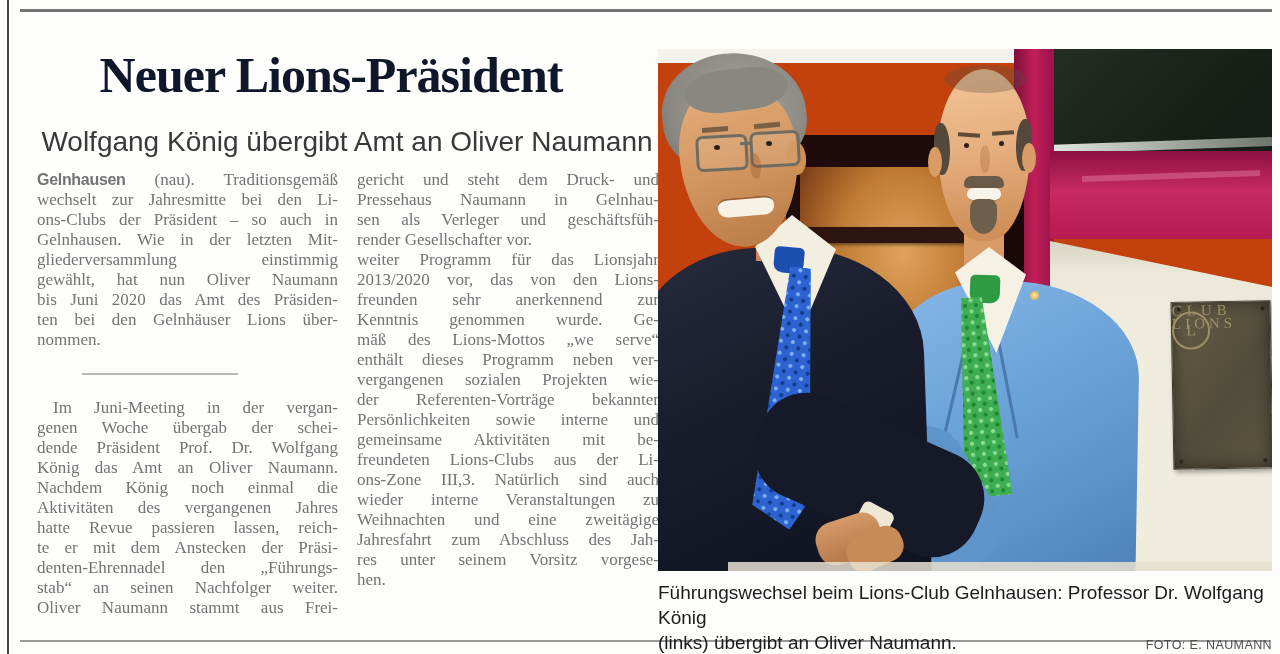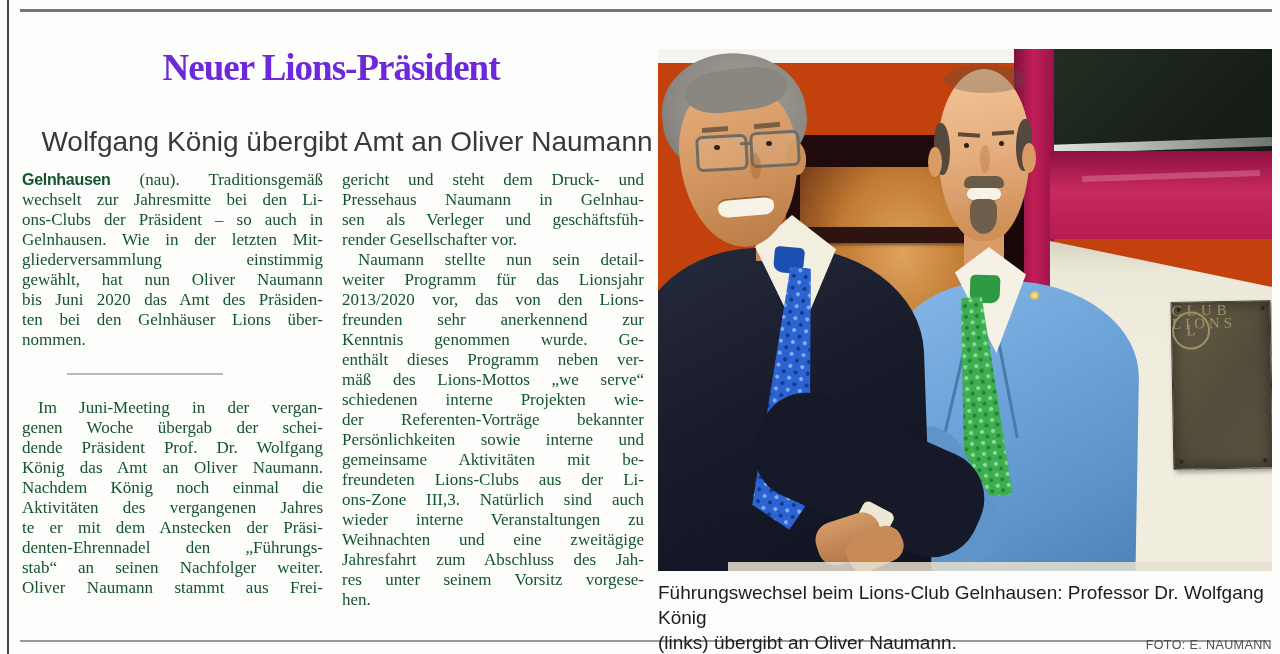--- a/index.html
+++ b/index.html
@@ -5,26 +5,26 @@
   html,body{margin:0;padding:0;background:#ffffff;}
   .page{position:relative;width:1280px;height:654px;background:#fdfdfc;overflow:hidden;
         font-family:"Liberation Serif",serif;color:#111;}
   .rule{position:absolute;background:#6b6b6b;}
   #left-rule{left:7px;top:0;width:2px;height:654px;background:#454545;}
   #top-rule{left:20px;top:9px;width:1252px;height:3px;background:#757575;}
   #bottom-rule{left:20px;top:640px;width:1250px;height:2px;background:#9a9a9a;}
 
   
   #headline{position:absolute;left:0;top:46px;width:662px;text-align:center;
-    font-family:"Liberation Serif",serif;font-weight:700;font-size:37px;letter-spacing:-1px;color:#6d28d9;}
+    font-family:"Liberation Serif",serif;font-weight:700;font-size:50px;letter-spacing:-1px;color:#0f172a;}
   #subheadline{position:absolute;left:0;top:110px;width:662px;text-align:center;
     font-family:"Liberation Sans",sans-serif;font-weight:400;font-size:28px;color:#393939;}
 
   
-  .col{position:absolute;top:170px;font-size:17px;line-height:20px;color:#14532d;}
+  .col{position:absolute;top:170px;font-size:17px;line-height:20px;color:#737373;margin-left:15px;}
   #col1{left:22px;width:301px;}
   #col2{left:342px;width:302px;}
   .bodyline{height:20px;overflow:hidden;text-align:justify;}
   .bodyline::after{content:"";display:inline-block;width:100%;height:0;}
   .bodyline.last{text-align:left;}
   .bodyline.last::after{content:none;}
   .bodyline.ind{text-indent:16px;}
   .bodyline b{font-family:"Liberation Sans",sans-serif;font-size:16px;letter-spacing:-0.3px;}
   .pdivider{width:156px;height:2px;background:#b9b9b9;margin:23px 0 23px 45px;}
 
@@ -173,38 +173,38 @@
       <div class="bodyline">bis Juni 2020 das Amt des Präsiden-</div>
       <div class="bodyline">ten bei den Gelnhäuser Lions über-</div>
       <div class="bodyline last">nommen.</div>
       <div class="pdivider"></div>
       <div class="bodyline ind">Im Juni-Meeting in der vergan-</div>
       <div class="bodyline">genen Woche übergab der schei-</div>
       <div class="bodyline">dende Präsident Prof. Dr. Wolfgang</div>
       <div class="bodyline">König das Amt an Oliver Naumann.</div>
       <div class="bodyline">Nachdem König noch einmal die</div>
       <div class="bodyline">Aktivitäten des vergangenen Jahres</div>
+      <div class="bodyline">hatte Revue passieren lassen, reich-</div>
       <div class="bodyline">te er mit dem Anstecken der Präsi-</div>
       <div class="bodyline">denten-Ehrennadel den „Führungs-</div>
       <div class="bodyline">stab“ an seinen Nachfolger weiter.</div>
       <div class="bodyline">Oliver Naumann stammt aus Frei-</div>
     </div>
   <div id="col2" class="col">
       <div class="bodyline">gericht und steht dem Druck- und</div>
       <div class="bodyline">Pressehaus Naumann in Gelnhau-</div>
       <div class="bodyline">sen als Verleger und geschäftsfüh-</div>
       <div class="bodyline last">render Gesellschafter vor.</div>
-      <div class="bodyline ind">Naumann stellte nun sein detail-</div>
       <div class="bodyline">weiter Programm für das Lionsjahr</div>
       <div class="bodyline">2013/2020 vor, das von den Lions-</div>
       <div class="bodyline">freunden sehr anerkennend zur</div>
       <div class="bodyline">Kenntnis genommen wurde. Ge-</div>
+      <div class="bodyline">mäß des Lions-Mottos „we serve“</div>
       <div class="bodyline">enthält dieses Programm neben ver-</div>
-      <div class="bodyline">mäß des Lions-Mottos „we serve“</div>
-      <div class="bodyline">schiedenen interne Projekten wie-</div>
+      <div class="bodyline">vergangenen sozialen Projekten wie-</div>
       <div class="bodyline">der Referenten-Vorträge bekannter</div>
       <div class="bodyline">Persönlichkeiten sowie interne und</div>
       <div class="bodyline">gemeinsame Aktivitäten mit be-</div>
       <div class="bodyline">freundeten Lions-Clubs aus der Li-</div>
       <div class="bodyline">ons-Zone III,3. Natürlich sind auch</div>
       <div class="bodyline">wieder interne Veranstaltungen zu</div>
       <div class="bodyline">Weihnachten und eine zweitägige</div>
       <div class="bodyline">Jahresfahrt zum Abschluss des Jah-</div>
       <div class="bodyline">res unter seinem Vorsitz vorgese-</div>
       <div class="bodyline last">hen.</div>

